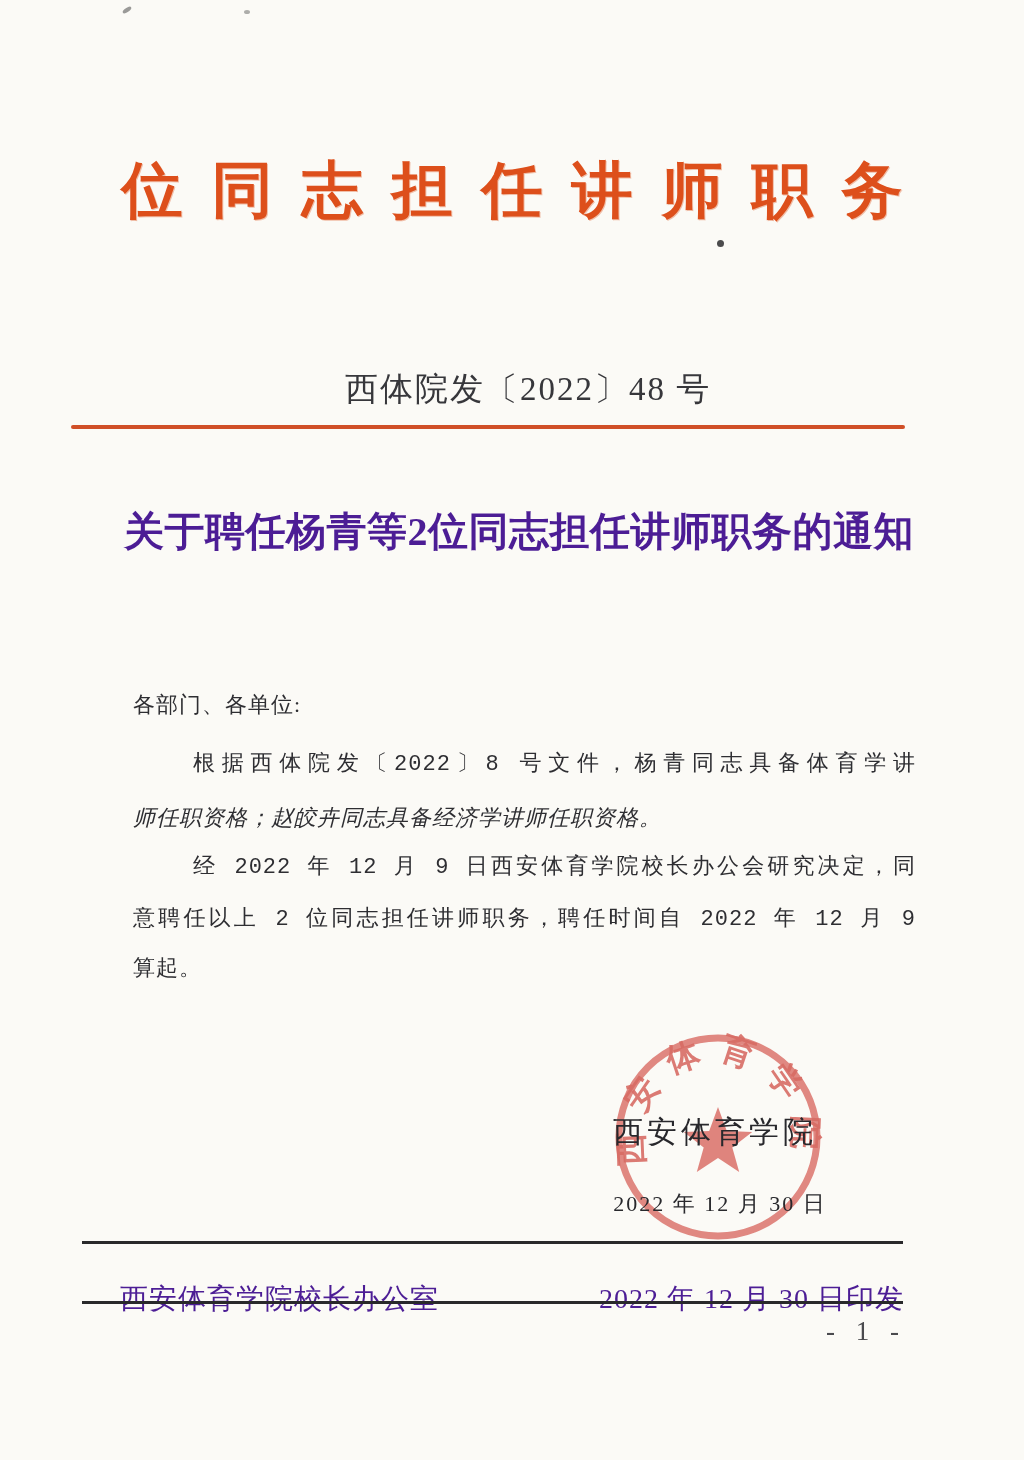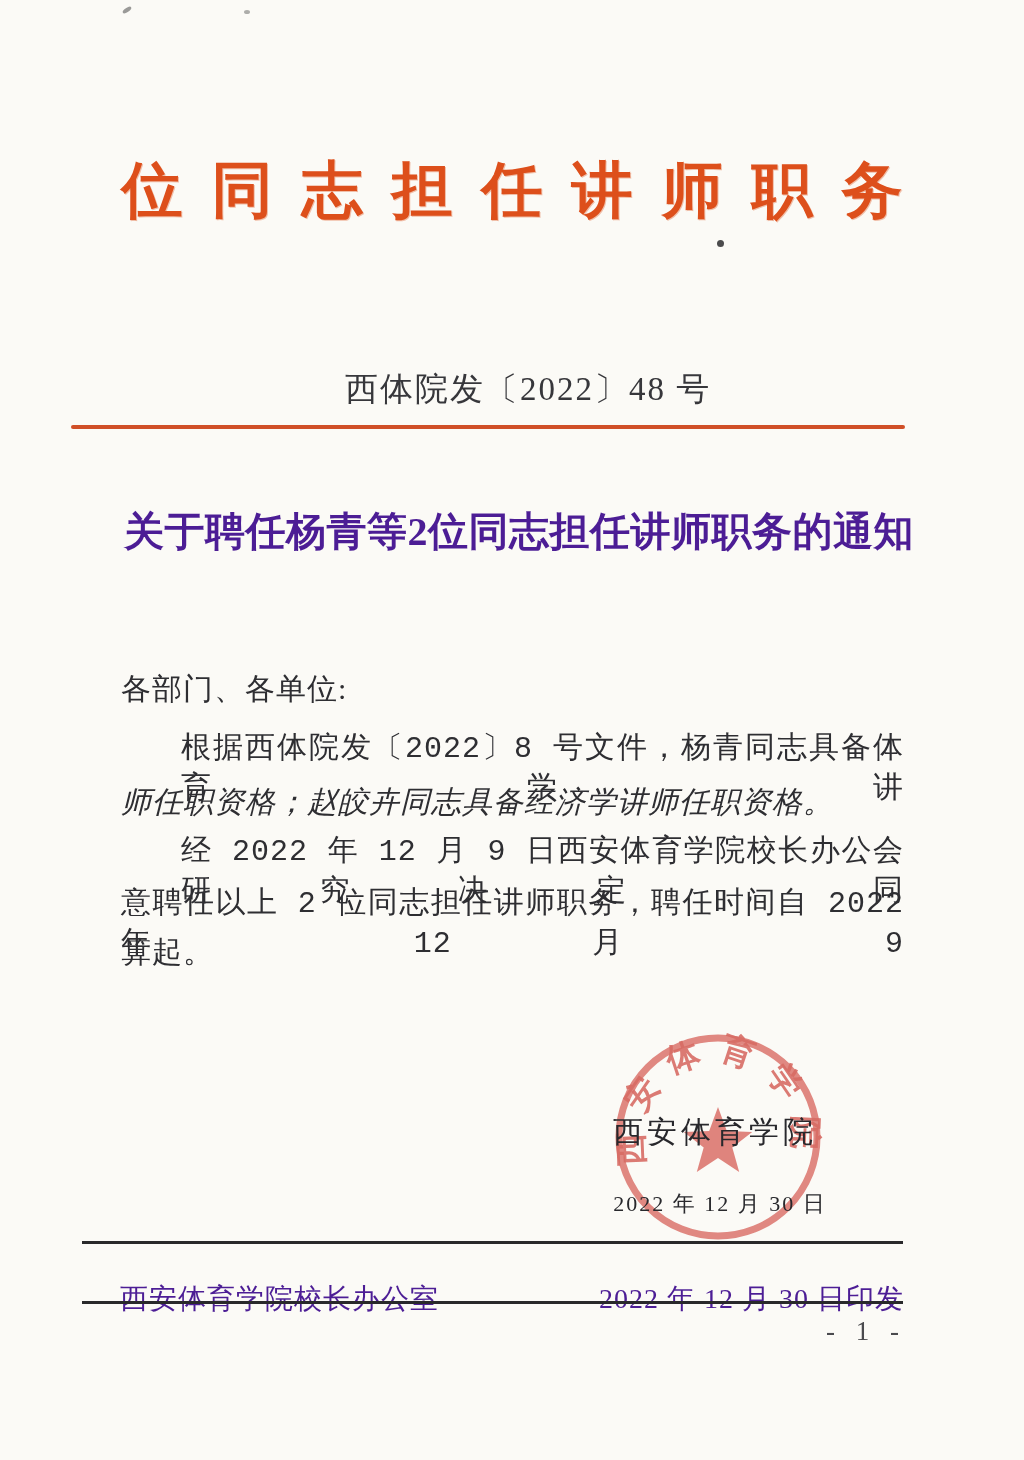--- a/index.html
+++ b/index.html
@@ -60,26 +60,27 @@
     font-size: 40px;
     font-weight: bold;
     letter-spacing: 0.5px;
     color: #4c1d95;
     white-space: nowrap;
   }
 
   .body-block { position: absolute; left: 121px; width: 783px; }
   .body-line {
     position: absolute;
-    left: 0; width: 100%;
-    font-size: 30px;
+    left: 12px; width: 100%;
+    font-size: 22px;
     line-height: 40px;
     letter-spacing: 1px;
     color: var(--body_text, #2e2e32);
     white-space: nowrap;
+    margin-top: 16px;
   }
   .jl { text-align: justify; text-align-last: justify; white-space: normal; font-family: Liberation Mono, monospace; }
   .ind { padding-left: 60px; box-sizing: border-box; }
   .l-salutation { top: 669px; }
   .l-p1l1 { top: 729px; }
   .l-p1l2 { top: 782px; font-style: italic; }
   .l-p2l1 { top: 832px; }
   .l-p2l2 { top: 884px; }
   .l-p2l3 { top: 932px; }
 

